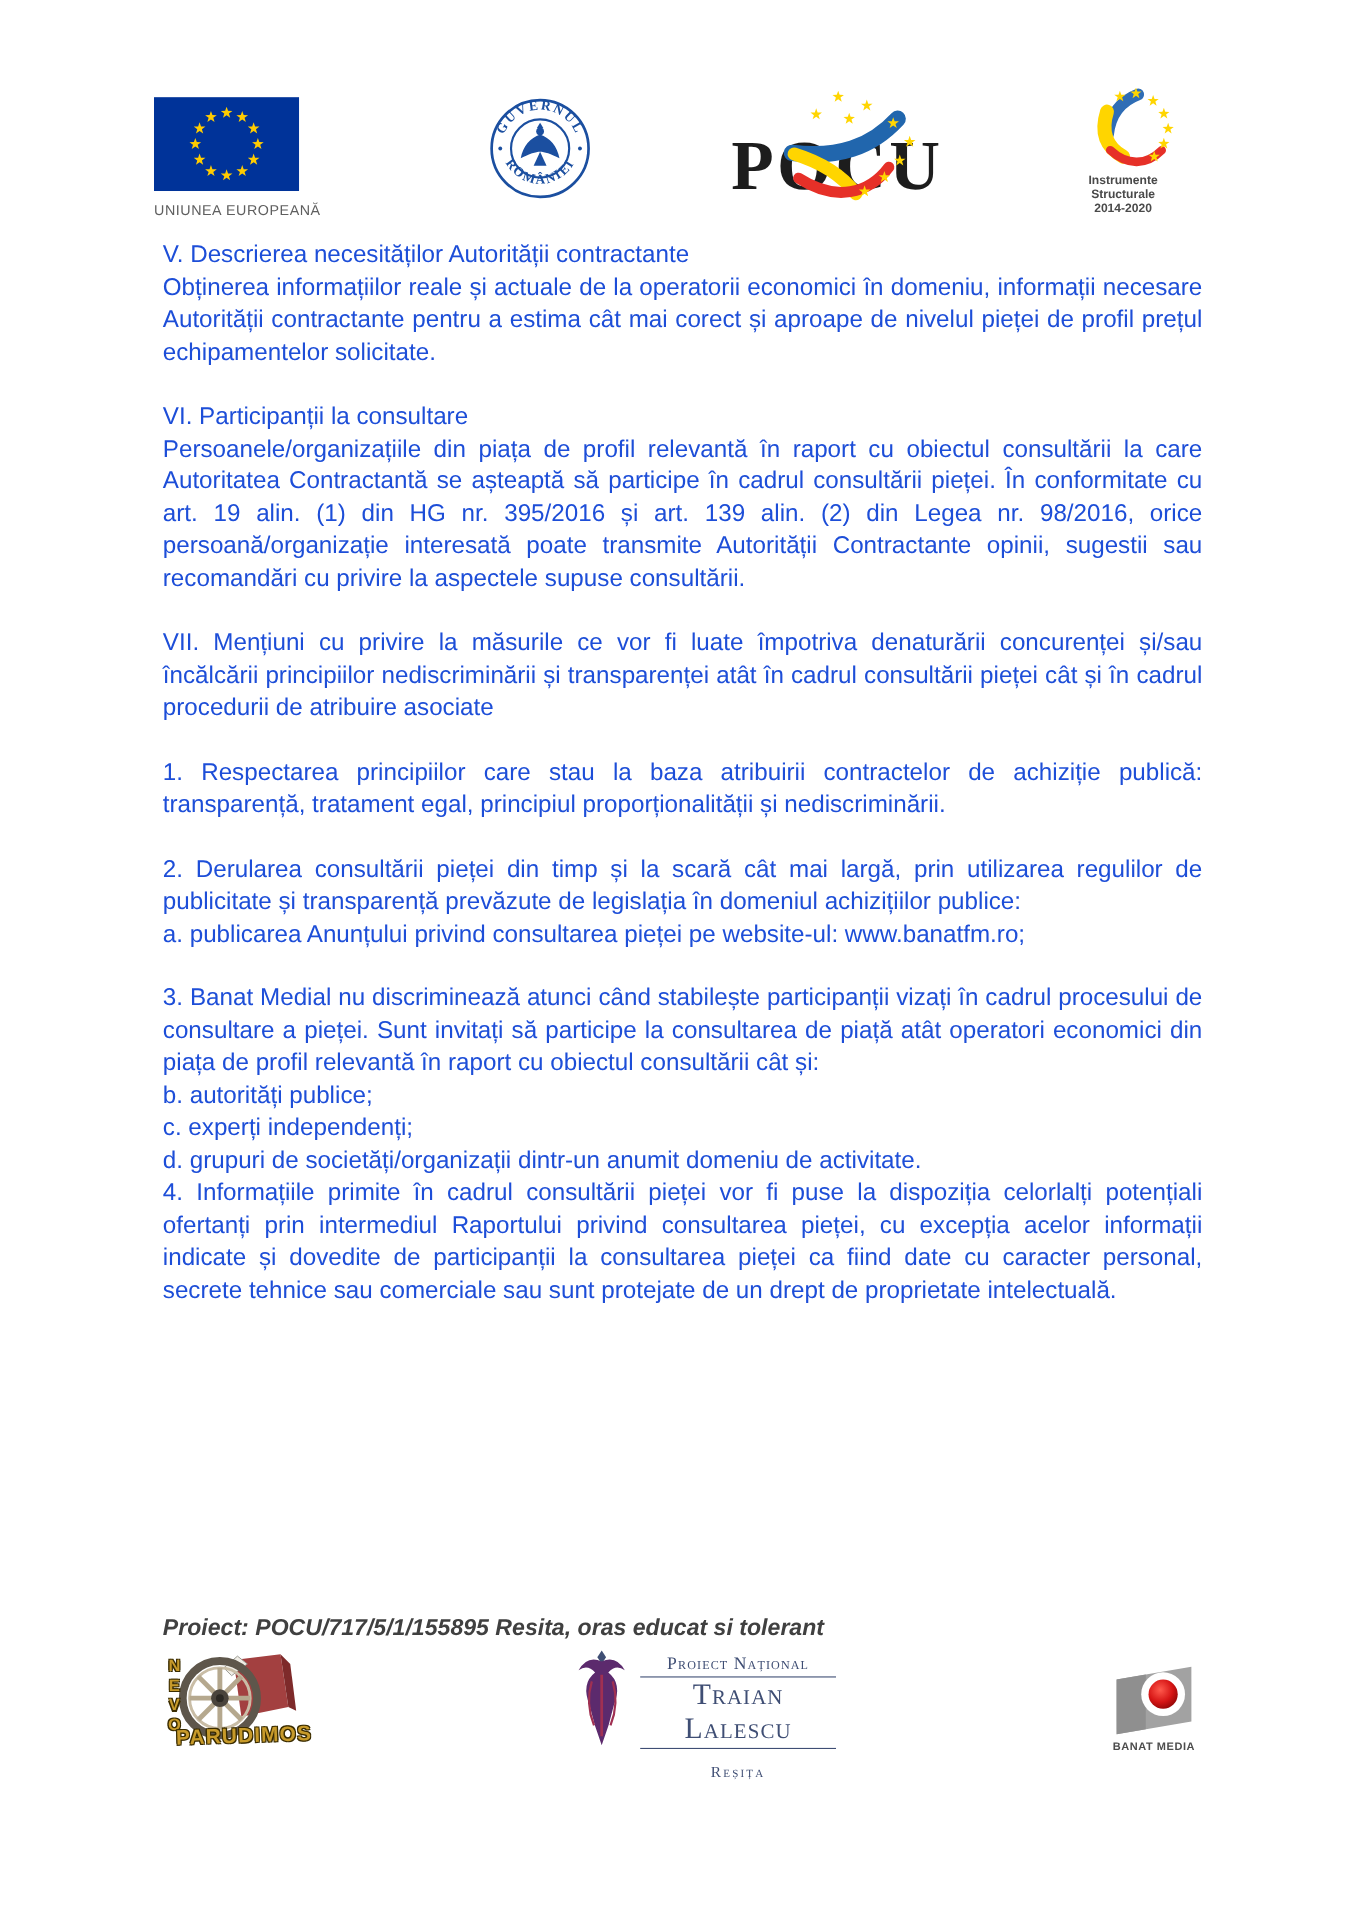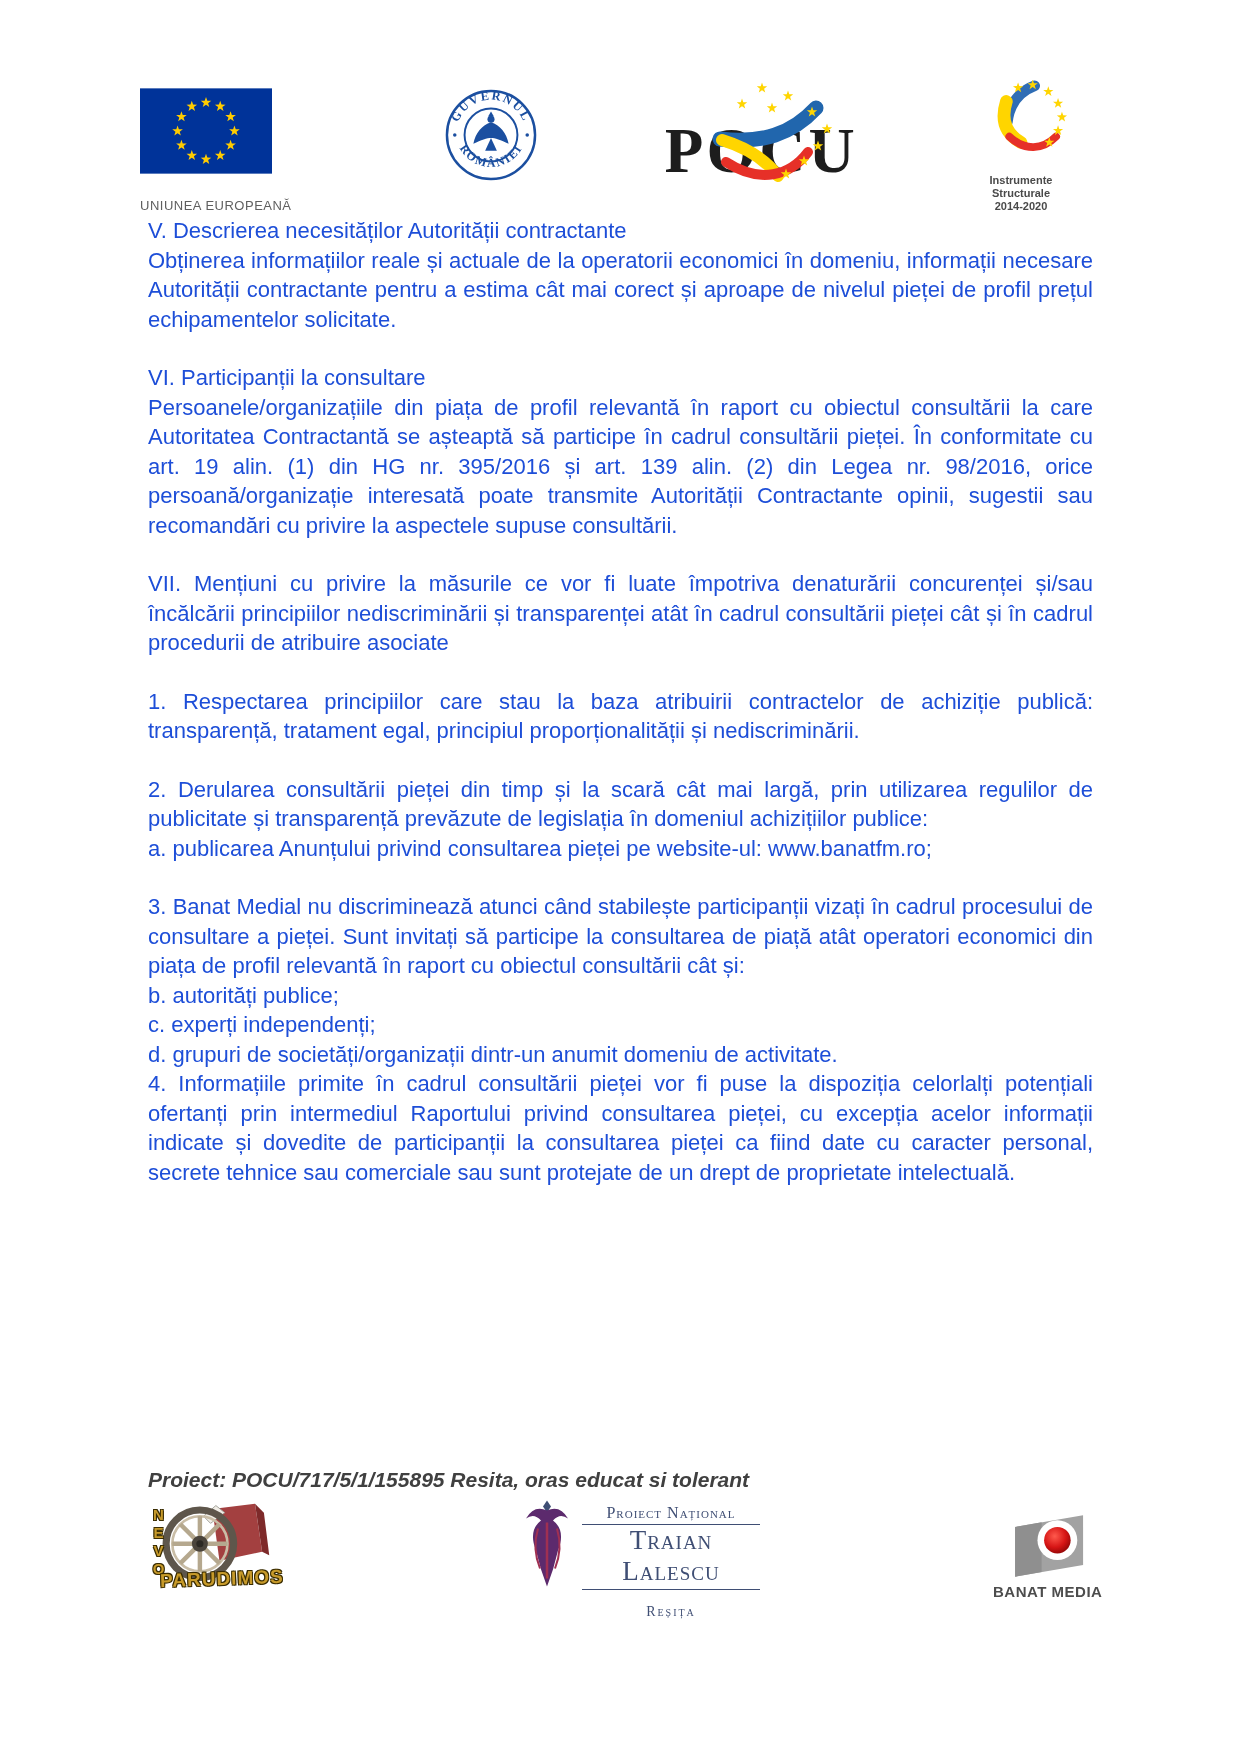--- a/index.html
+++ b/index.html
@@ -2,25 +2,25 @@
 <html><head>
 <meta charset="utf-8">
 <style>
   html,body{margin:0;padding:0;background:#ffffff;}
   #page{position:relative;width:1241px;height:1754px;background:#ffffff;overflow:hidden;
         font-family:"Liberation Sans",sans-serif;color:#1a1a1a;}
 
   
   .logo{position:absolute;}
   .logo-eu{left:140px;top:88px;width:132px;text-align:center;}
-  .eu-label{margin-top:20px;font-size:13px;letter-spacing:.5px;color:#5f5f5f;white-space:nowrap;}
+  .eu-label{margin-top:4px;font-size:13px;letter-spacing:.5px;color:#5f5f5f;white-space:nowrap;}
   .logo-gov{left:444px;top:88px;width:94px;height:94px;}
   .logo-pocu{left:666px;top:78px;width:190px;height:118px;}
   .logo-is{left:962px;top:80px;width:118px;text-align:center;}
-  .is-text{font-size:11px;font-weight:700;color:#4a4a4a;line-height:13px;margin-top:16px;}
+  .is-text{font-size:11px;font-weight:700;color:#4a4a4a;line-height:13px;margin-top:0;}
 
   
   .doc{position:absolute;left:148px;top:216px;width:945px;
        font-size:22px;line-height:29.5px;color:#1d4ed8;}
   .doc p{margin:0 0 29px 0;text-align:justify;}
   .doc .bl{display:block;}
 
   
   .project-line{position:absolute;left:148px;top:1468px;font-size:21px;font-style:italic;
                 font-weight:700;color:#404040;}
@@ -36,22 +36,22 @@
   .logo-colegiul{left:520px;top:1496px;width:240px;height:104px;}
   .col-ornament{position:absolute;left:0;top:0;}
   .col-text{position:absolute;left:62px;top:8px;width:178px;text-align:center;
             font-family:"Liberation Serif",serif;color:#3f4e74;font-variant:small-caps;}
   .col-l1{font-size:16px;letter-spacing:1px;padding-bottom:2px;}
   .col-l2{font-size:27px;letter-spacing:1px;border-top:1.5px solid #3f4e74;
           border-bottom:1.5px solid #3f4e74;padding:0 0 2px 0;}
   .col-l3{font-size:14px;letter-spacing:2px;margin-top:14px;}
 
   .logo-banat{left:993px;top:1512px;width:112px;text-align:left;}
-  .banat-name{font-size:15px;font-weight:700;color:#4d4d4d;letter-spacing:.5px;margin-top:3px;
-              width:100%;}
+  .banat-name{font-size:10px;font-weight:700;color:#4d4d4d;letter-spacing:.5px;margin-top:3px;
+              text-align:center;width:100%;}
 </style>
 </head>
 <body>
 
 <div id="page">
 
   <div class="logo logo-eu">
     <svg width="132" height="86" viewBox="0 0 130 84">
       <defs>
         <path id="star" d="M0,-5.5L1.29,-1.78L5.23,-1.7L2.09,0.68L3.23,4.45L0,2.2L-3.23,4.45L-2.09,0.68L-5.23,-1.7L-1.29,-1.78Z"></path>

